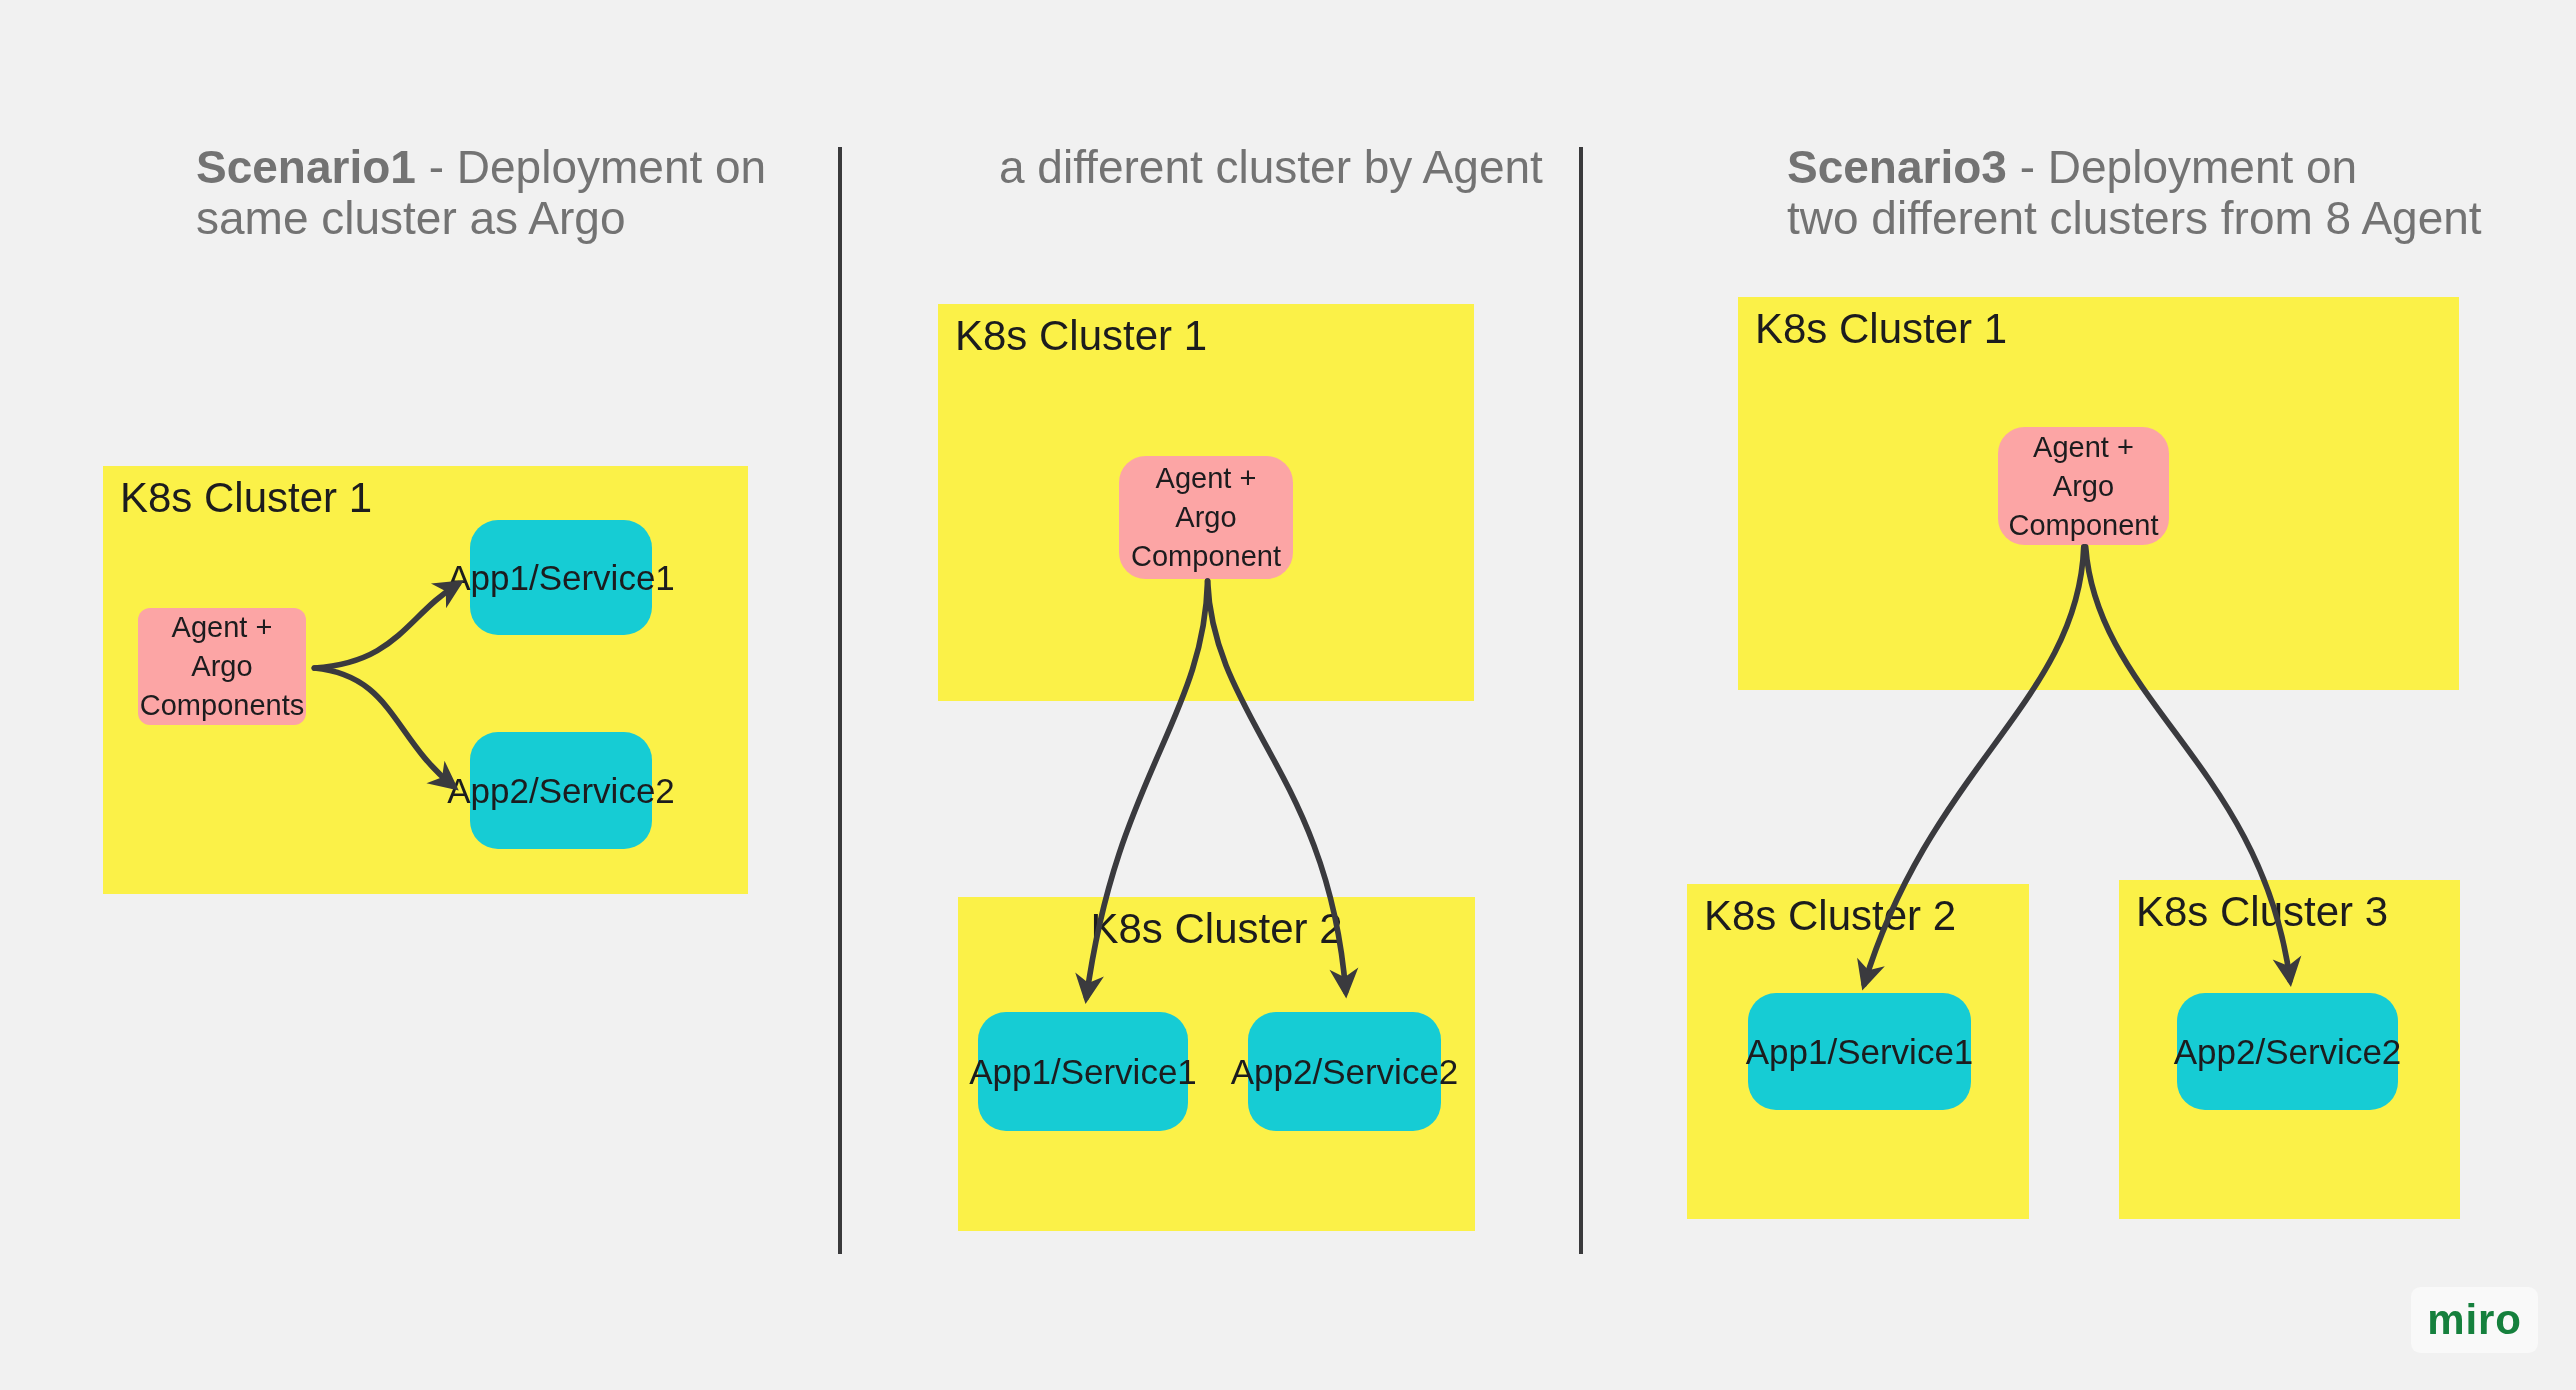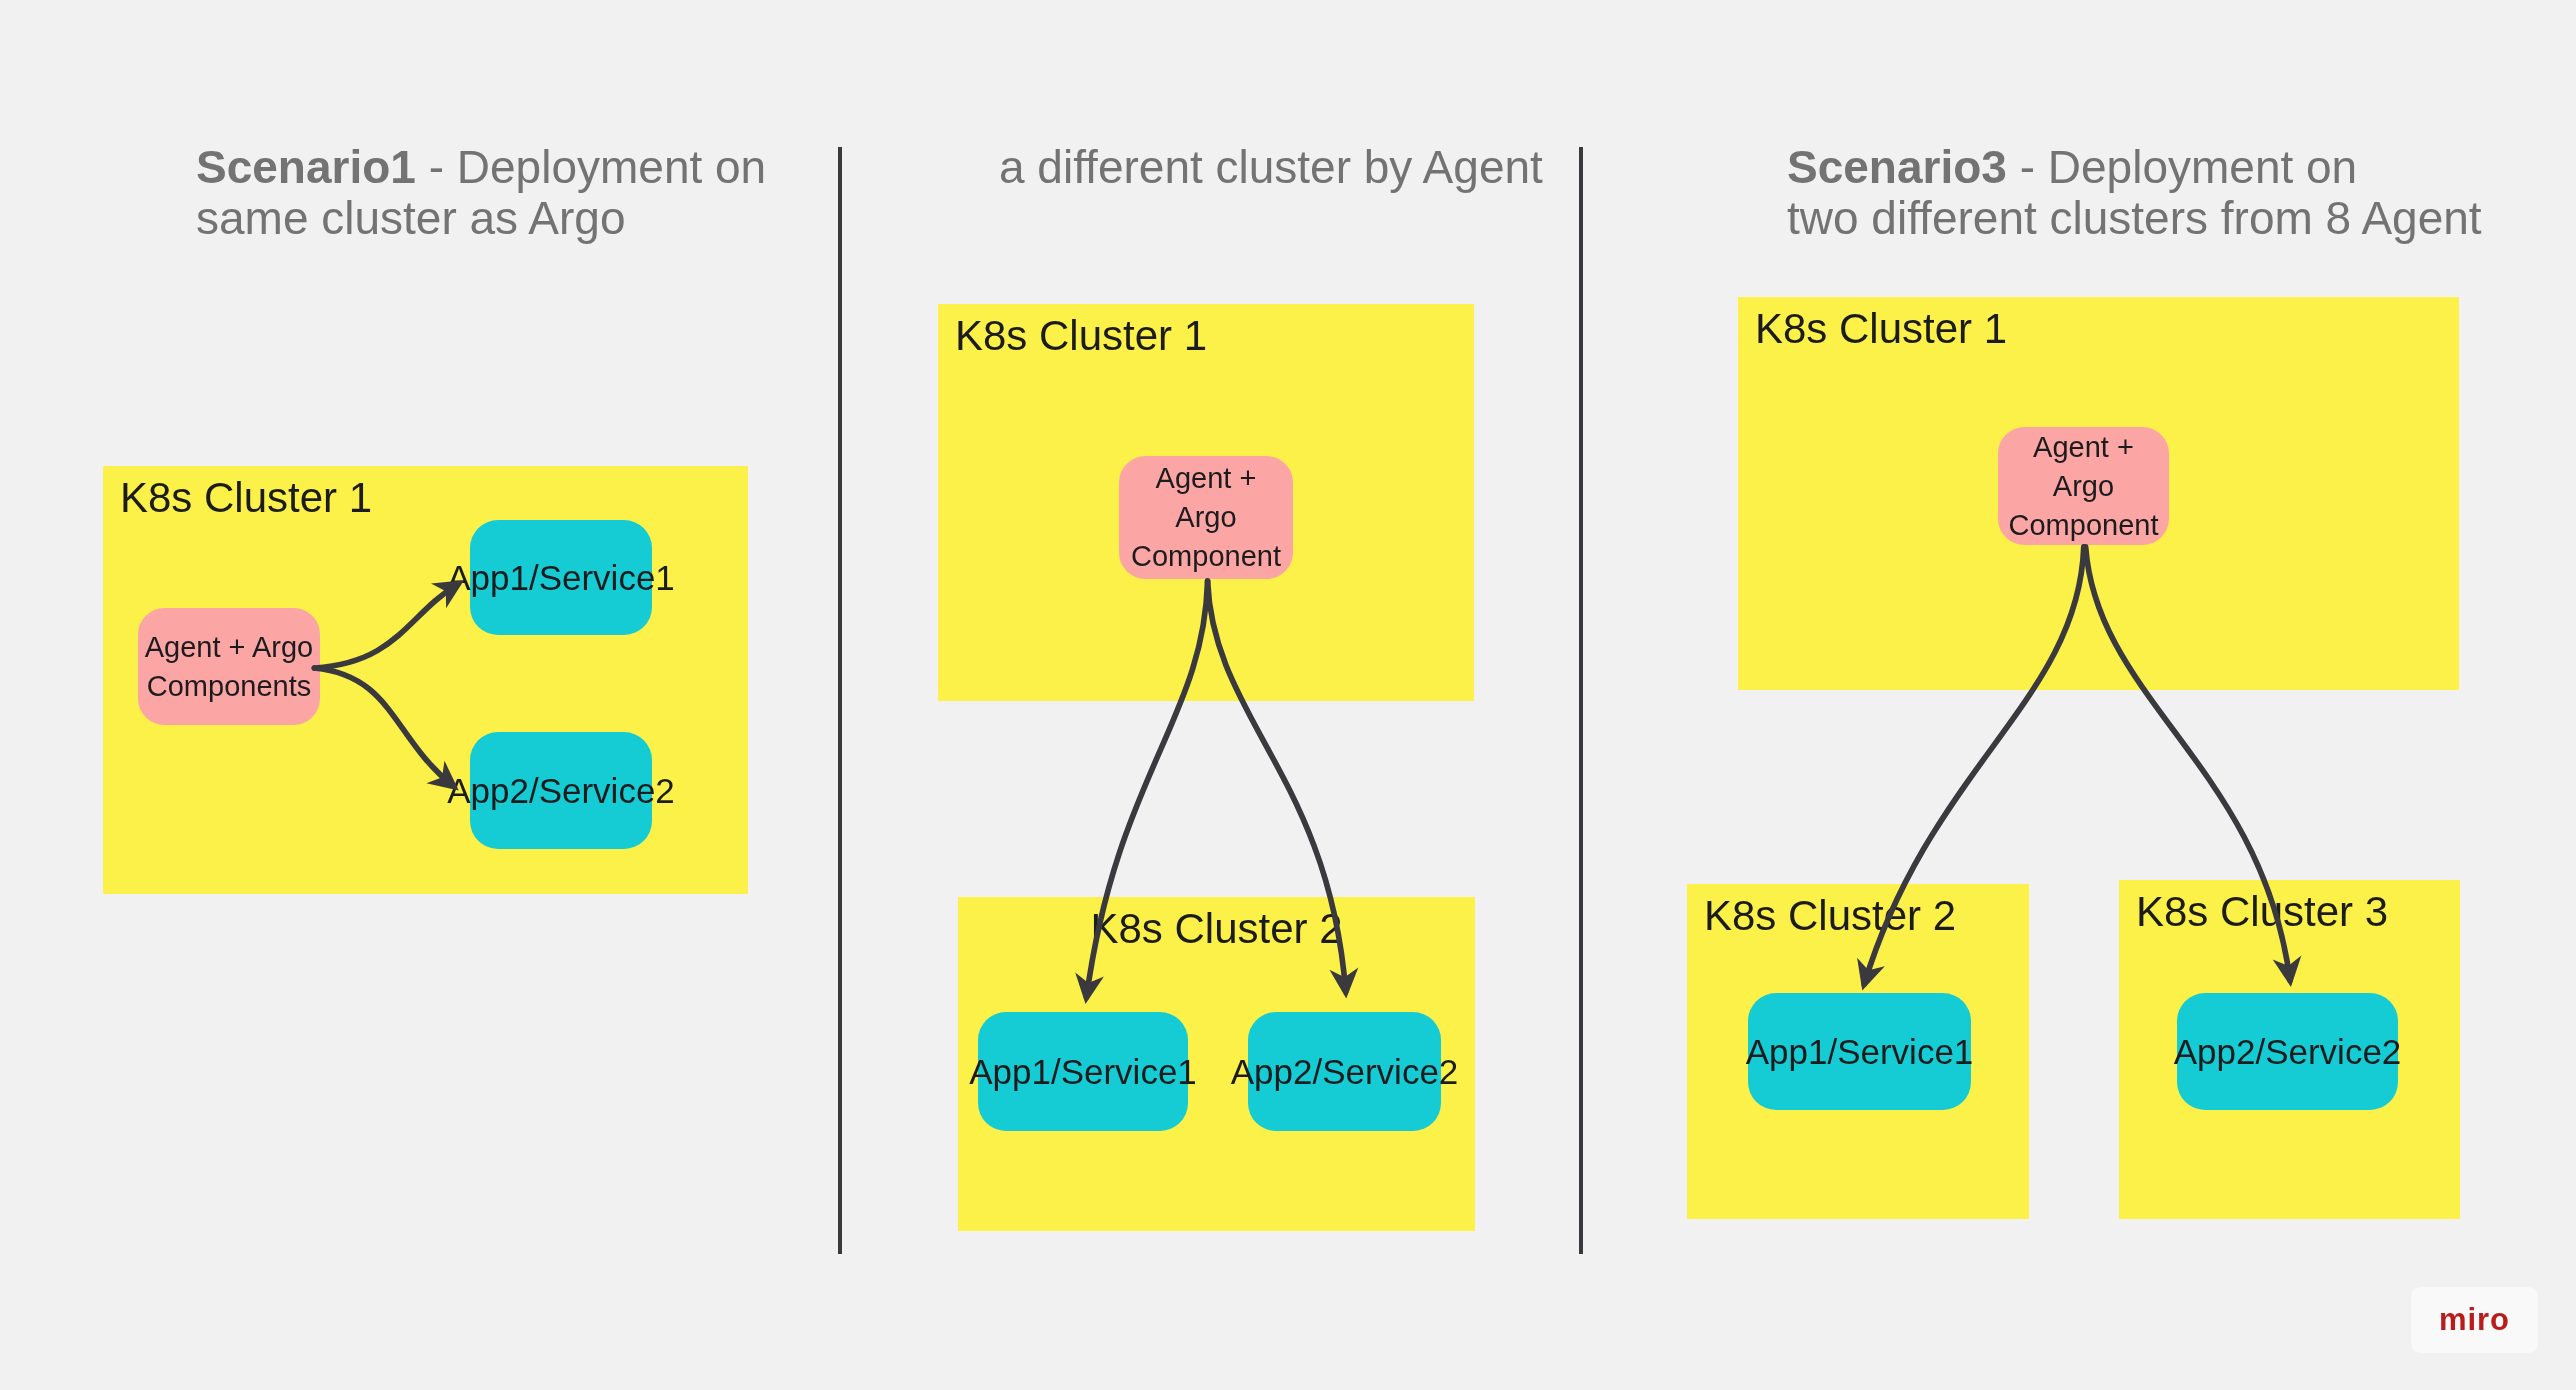--- a/index.html
+++ b/index.html
@@ -36,21 +36,21 @@
   #s3c1{left:1738px;top:297px;width:721px;height:393px;}
   #s3c2{left:1687px;top:884px;width:342px;height:335px;}
   #s3c3{left:2119px;top:880px;width:341px;height:339px;}
 
   
   .agent{
     position:absolute;background:#fca5a5;border-radius:26.5px;
     display:flex;align-items:center;justify-content:center;
     text-align:center;font-size:29px;line-height:39px;white-space:pre-line;
   }
-  #s1agent{left:138px;top:608px;width:182px;height:117px;}
+  #s1agent{left:138px;top:608px;width:168px;height:117px;border-radius:12px;}
   #s2agent{left:1119px;top:456px;width:174px;height:123px;}
   #s3agent{left:1998px;top:427px;width:171px;height:118px;}
 
   
   .appbox{
     position:absolute;background:#16CCD4;border-radius:28px;
     display:flex;align-items:center;justify-content:center;
     font-size:35px;white-space:nowrap;
   }
   #s1app1{left:470px;top:520px;width:182px;height:115px;}
@@ -64,21 +64,21 @@
   svg.arrows{position:absolute;left:0;top:0;width:2576px;height:1390px;pointer-events:none;}
   svg.arrows path.link{fill:none;stroke:#3A3A3E;stroke-width:6;stroke-linecap:round;}
 
   
   .miro-badge{
     position:absolute;left:2411px;top:1287px;width:127px;height:66px;
     background:rgba(255,255,255,0.55);border-radius:9.5px;
     display:flex;align-items:center;justify-content:center;
   }
   .miro-badge span{
-    font-size:31px;font-weight:700;color:#b91c1c;letter-spacing:0.9px;
+    font-size:42px;font-weight:700;color:#15803d;letter-spacing:0.9px;
   }
 </style>
 </head>
 <body>
 
 <div class="canvas">
 
   <div class="divider" id="divider-1"></div>
   <div class="divider" id="divider-2"></div>
 

